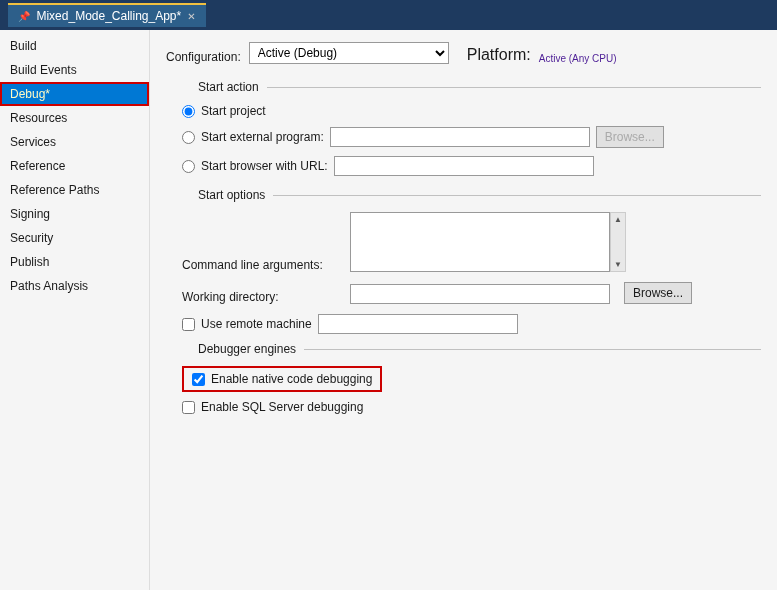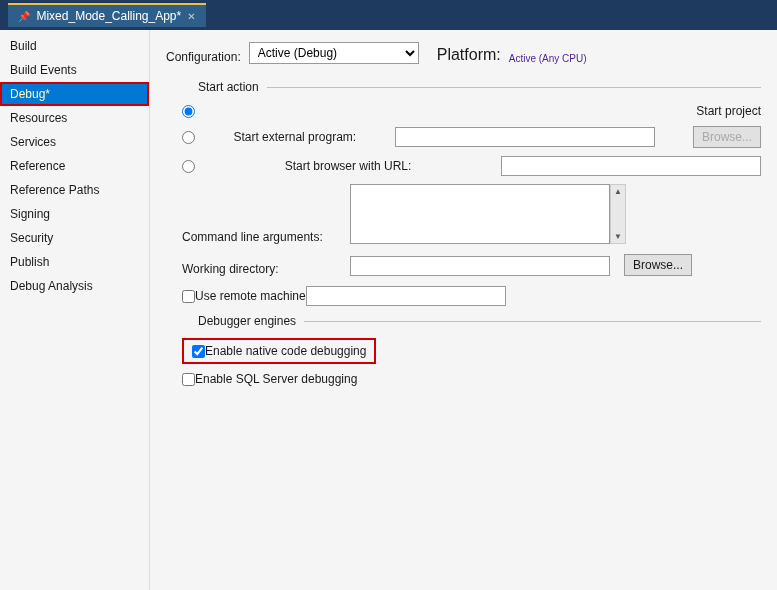--- a/index.html
+++ b/index.html
@@ -75,21 +75,21 @@
       gap: 8px;
       margin-bottom: 16px;
     }
     .config-label { font-size: 12px; color: #1a1a1a; }
     .config-select {
       height: 22px;
       font-size: 12px;
       border: 1px solid #999;
       background: #fff;
       padding: 0 4px;
-      width: 170px;
+      width: 200px;
     }
     .platform-label { font-size: 16px; color: #1a1a1a; margin-left: 10px; }
     .platform-value { font-size: 10px; color: #4c1d95; }
 
     
     .section-header {
       display: flex;
       align-items: center;
       margin-bottom: 10px;
       margin-top: 8px;
@@ -107,21 +107,20 @@
       background: #c0c0c0;
     }
 
     
     .radio-row {
       display: flex;
       align-items: center;
       gap: 6px;
       margin-bottom: 8px;
       margin-left: 16px;
-      justify-content: space-between;
     }
     .radio-row input[type="radio"] { margin: 0; }
     .radio-label { font-size: 12px; color: #1a1a1a; }
     .radio-input {
       height: 20px;
       font-size: 12px;
       border: 1px solid #999;
       background: #fff;
       padding: 0 4px;
       width: 260px;
@@ -188,20 +187,21 @@
       font-size: 12px;
       border: 1px solid #999;
       background: #fff;
       padding: 0 4px;
       width: 260px;
     }
 
     .checkbox-row {
       display: flex;
       align-items: center;
+      gap: 6px;
       margin-bottom: 8px;
       margin-left: 16px;
     }
     .checkbox-row input[type="checkbox"] { margin: 0; }
     .checkbox-label { font-size: 12px; color: #1a1a1a; }
 
     
     .debug-engines-section { margin-top: 8px; }
   </style>
 </head>
@@ -221,21 +221,21 @@
     <span class="sidebar-item">Build</span>
     <span class="sidebar-item">Build Events</span>
     <span class="sidebar-item active">Debug*</span>
     <span class="sidebar-item">Resources</span>
     <span class="sidebar-item">Services</span>
     <span class="sidebar-item">Reference</span>
     <span class="sidebar-item">Reference Paths</span>
     <span class="sidebar-item">Signing</span>
     <span class="sidebar-item">Security</span>
     <span class="sidebar-item">Publish</span>
-    <span class="sidebar-item">Debug Analysis</span>
+    <span class="sidebar-item">Paths Analysis</span>
   </div>
 
   <div class="content">
 
     <div class="config-row">
       <span class="config-label">Configuration:</span>
       <select class="config-select">
         <option>Active (Debug)</option>
       </select>
       <span class="platform-label">Platform:</span>
@@ -258,20 +258,24 @@
       <input type="text" class="radio-input" style="">
       <button class="browse-btn" disabled="">Browse...</button>
     </div>
 
     <div class="radio-row">
       <input type="radio" name="startAction" style="">
       <span class="radio-label">Start browser with URL:</span>
       <input type="text" class="radio-input" style="">
     </div>
 
+    <div class="section-header" style="margin-top: 12px;">
+      <span class="section-title">Start options</span>
+      <div class="section-line"></div>
+    </div>
 
     <div class="form-row">
       <span class="form-label">Command line arguments:</span>
       <div style="display:flex; align-items:stretch;">
         <textarea class="textarea-box" style=""></textarea>
         <div class="scrollbar-placeholder">
           <span class="scroll-arrow">▲</span>
           <span class="scroll-arrow">▼</span>
         </div>
       </div>
@@ -289,21 +293,21 @@
       <input type="text" class="text-input" style="width: 200px;">
     </div>
 
     <div class="debug-engines-section">
       <div class="section-header">
         <span class="section-title">Debugger engines</span>
         <div class="section-line"></div>
       </div>
 
       <div style="margin-left:16px; margin-bottom:8px;">
-        <div style="display:inline-flex; align-items:center; border:2px solid #cc0000; padding:4px 8px;">
+        <div style="display:inline-flex; align-items:center; gap:6px; border:2px solid #cc0000; padding:4px 8px;">
           <input type="checkbox" checked="" style="">
           <span class="checkbox-label">Enable native code debugging</span>
         </div>
       </div>
 
       <div class="checkbox-row">
         <input type="checkbox" style="">
         <span class="checkbox-label">Enable SQL Server debugging</span>
       </div>
     </div>

